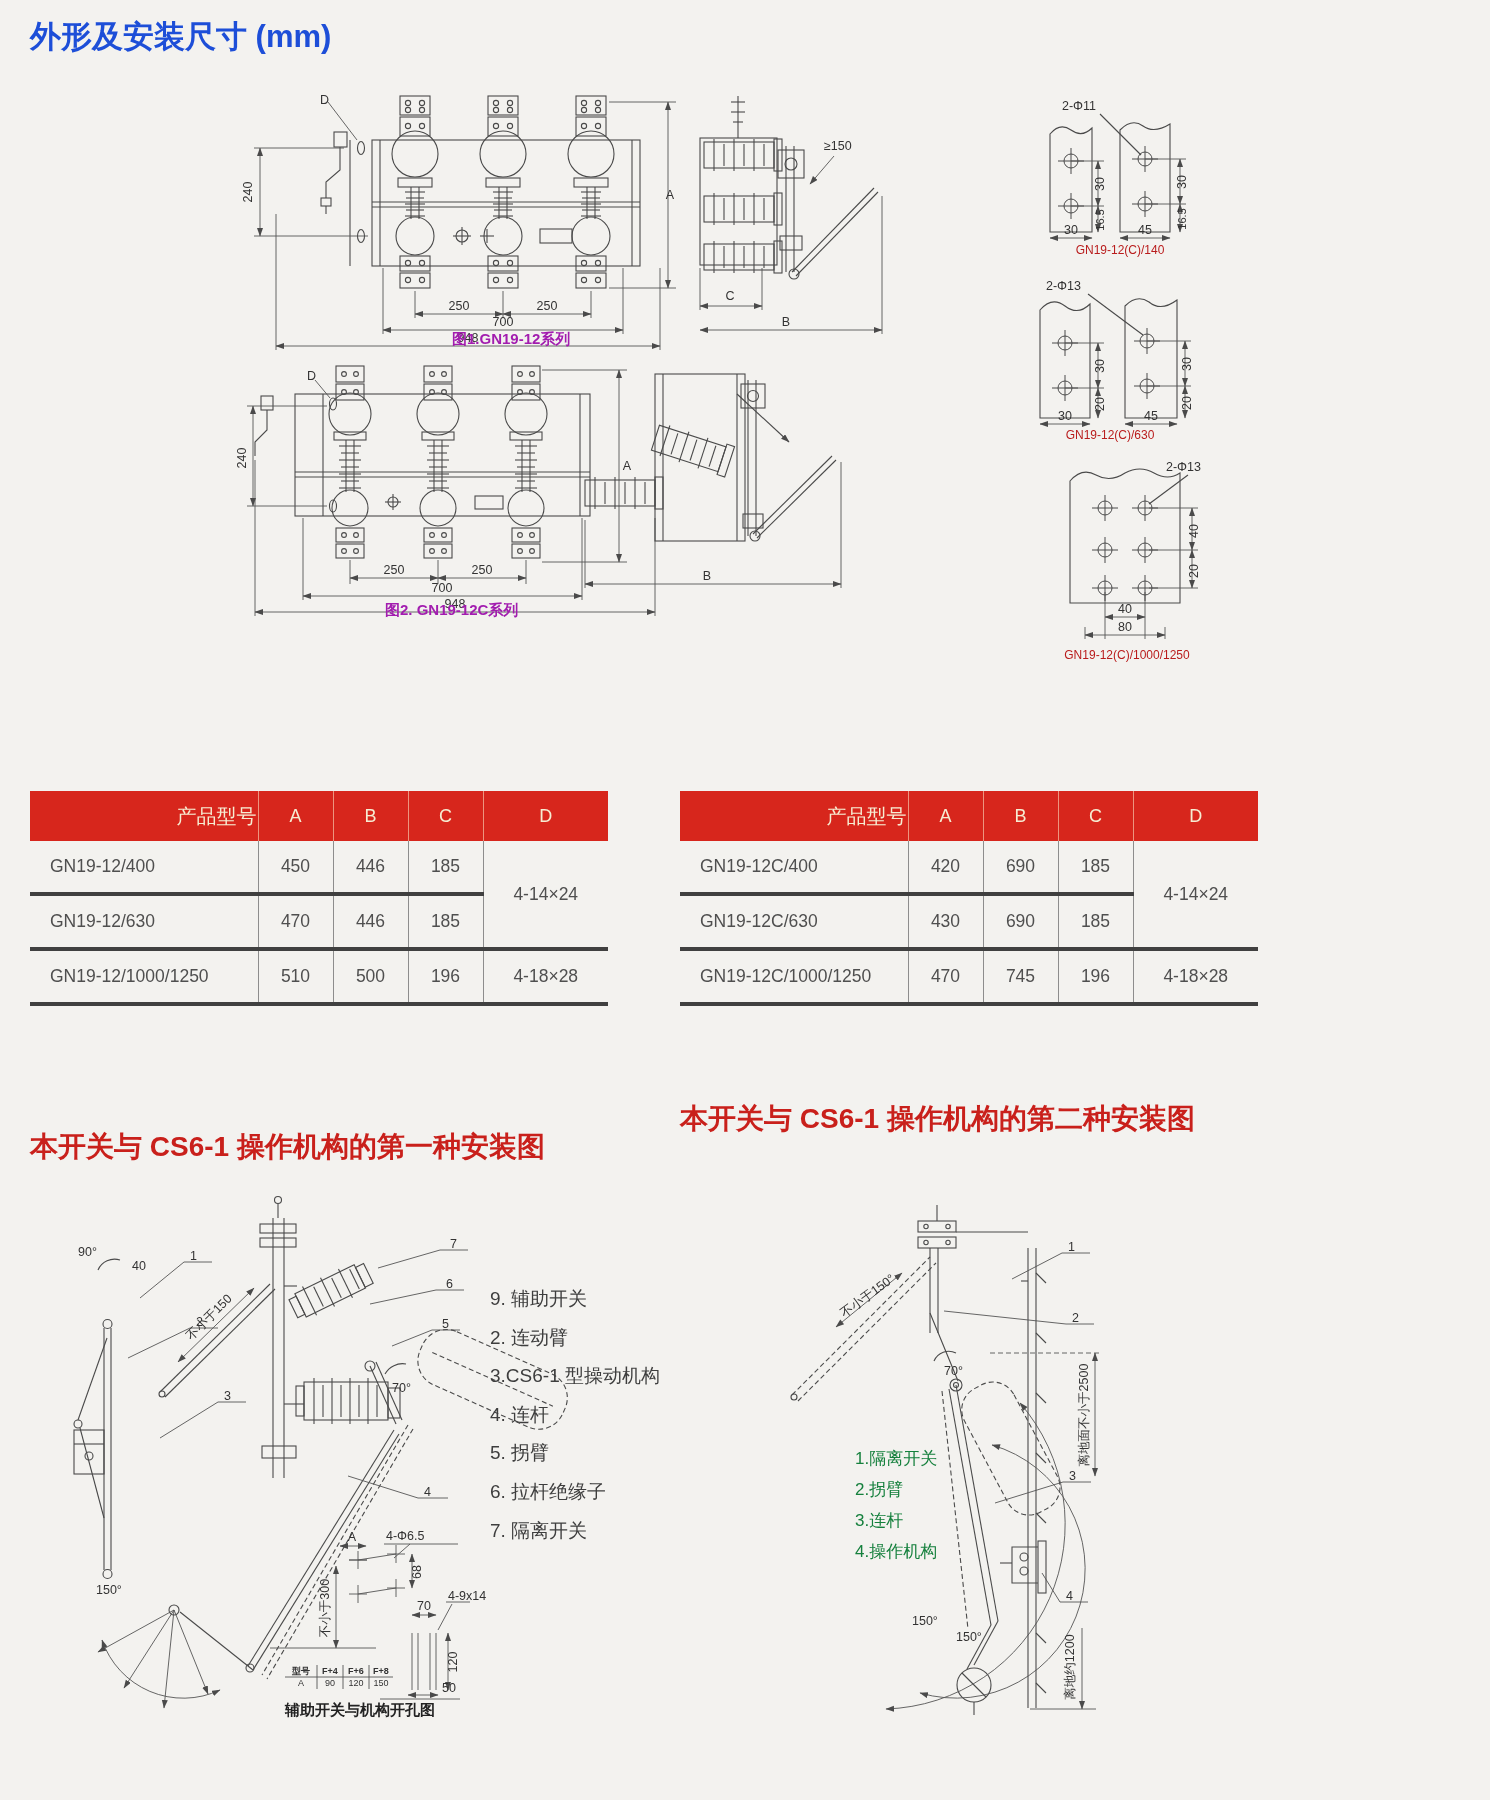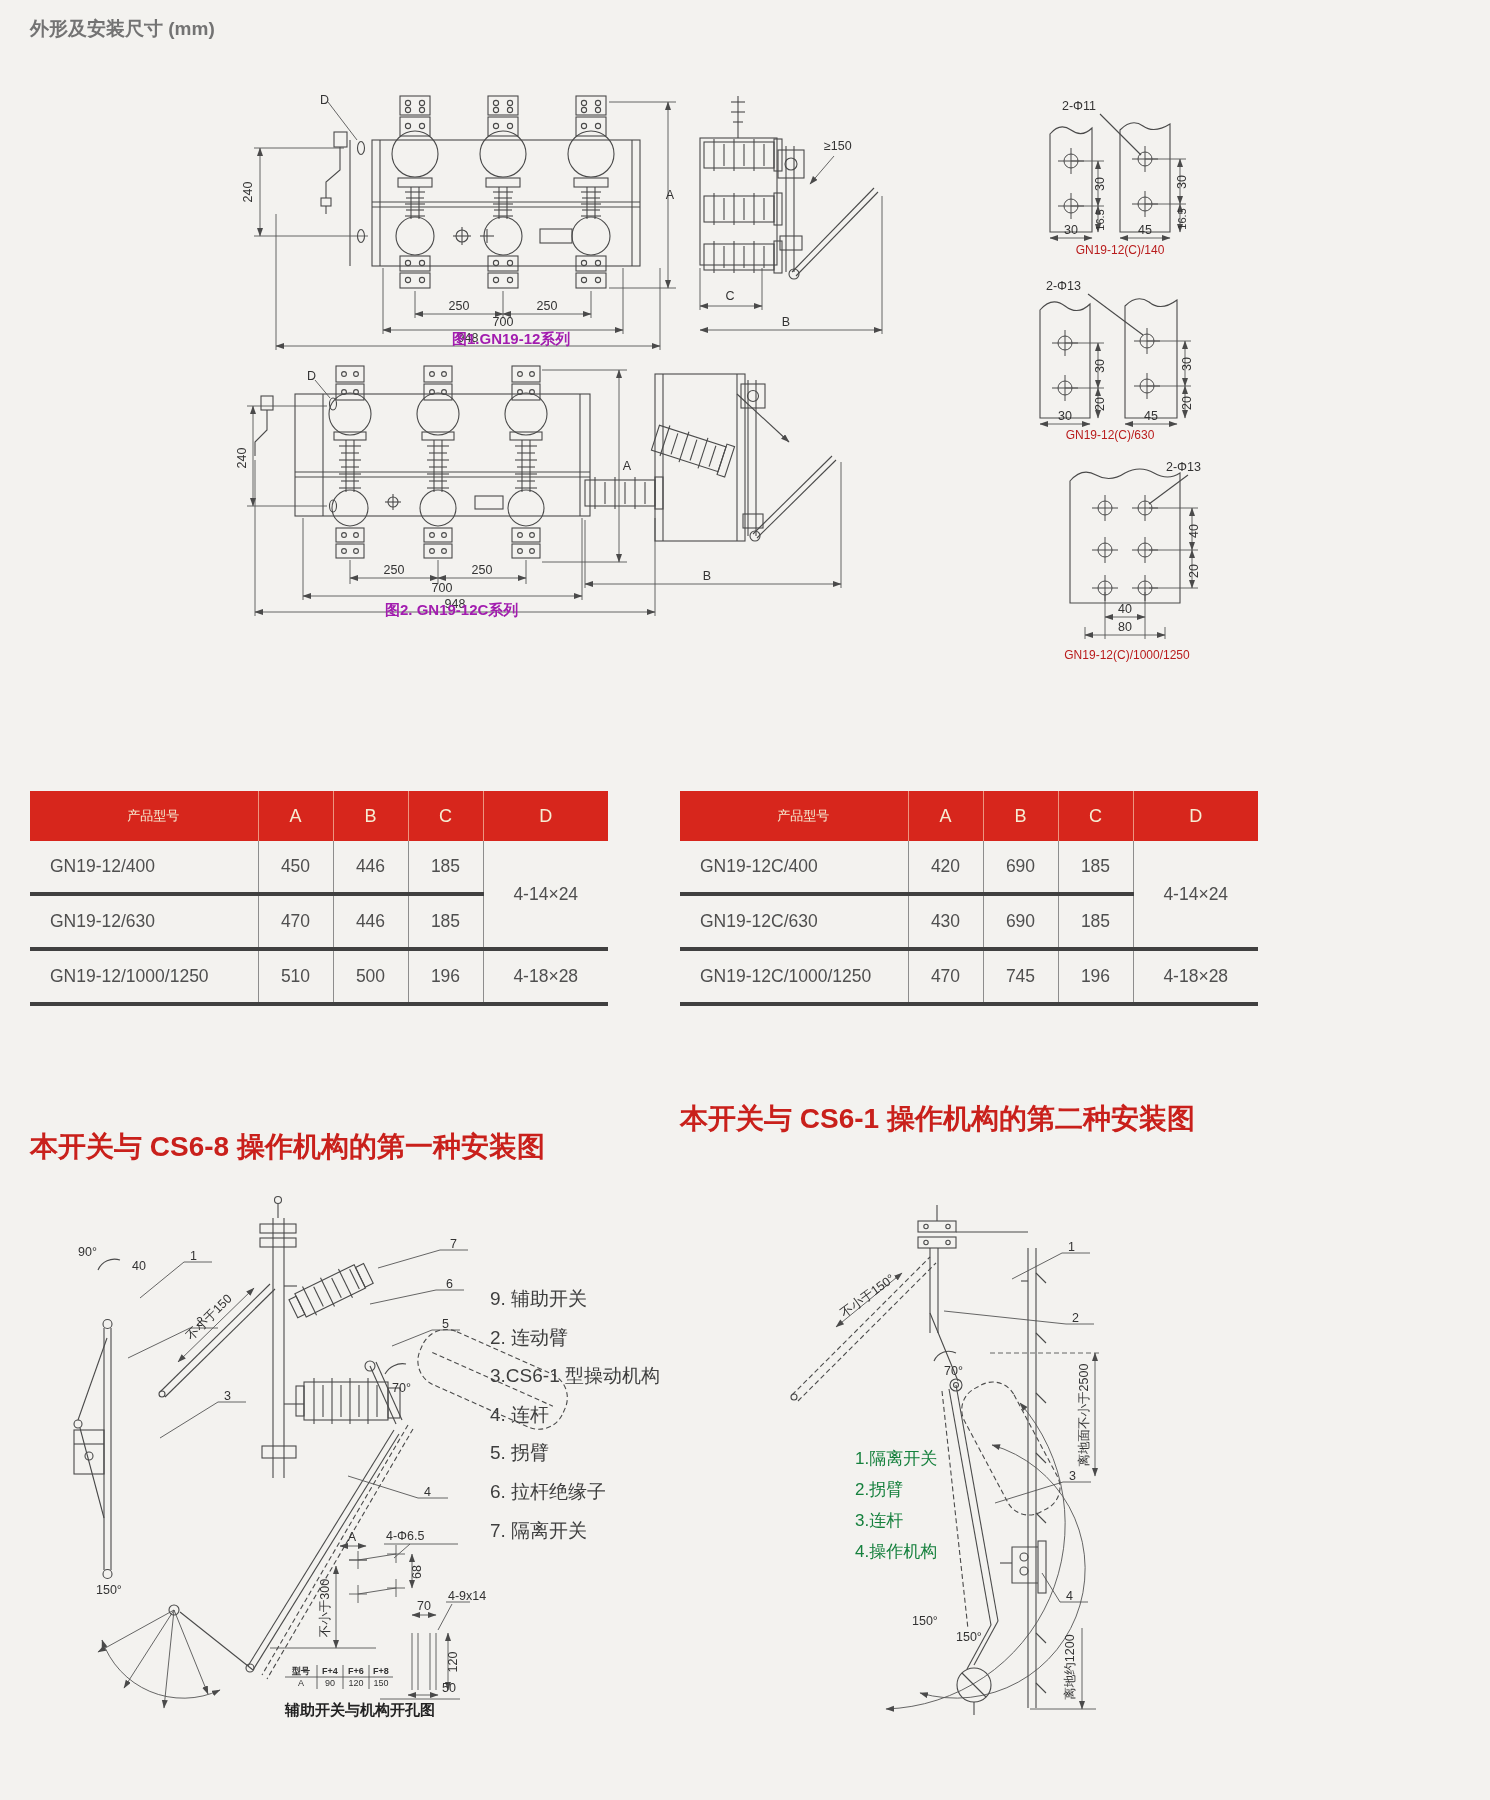--- a/index.html
+++ b/index.html
@@ -1,32 +1,32 @@
 <!DOCTYPE html>
 <html><head>
 <meta charset="utf-8">
 <style>
   html,body{margin:0;padding:0;background:#e9e8e5;}
   .page{position:relative;width:1490px;height:1800px;background:#f3f2ef;overflow:hidden;
         font-family:"Liberation Sans",sans-serif;}
-  .main-title{position:absolute;left:30px;top:16px;font-size:19px;font-weight:600;color:#737373;margin:0;}
+  .main-title{position:absolute;left:30px;top:16px;font-size:31px;font-weight:600;color:#1d4ed8;margin:0;}
   .sec-title{position:absolute;font-size:28px;font-weight:600;color:#c9201b;white-space:nowrap;}
   svg.fig{position:absolute;overflow:visible;}
   .s, .s line, .s rect, .s circle, .s ellipse, .s path, .s polyline{fill:none;stroke:#4a4a4a;stroke-width:1.1px;}
   .dim line, .dim path{stroke:#555;stroke-width:0.9px;fill:none;}
   .dash{stroke-dasharray:5 3;}
   svg text{fill:#333;font-size:12.5px;font-family:"Liberation Sans",sans-serif;}
   svg text.sm{font-size:11px;}
   svg text.xs{font-size:9px;}
   svg text.cap{font-size:15px;font-weight:bold;fill:#222;}
   .fig-caption{position:absolute;font-size:15px;font-weight:600;color:#a21caf;white-space:nowrap;}
   .mount-caption{position:absolute;font-size:12px;color:#b91c1c;text-align:center;white-space:nowrap;}
   table.spec{position:absolute;border-collapse:collapse;table-layout:fixed;width:578px;color:#4f4f4f;}
   table.spec th{background:#d7261c;color:#f6ecd2;font-weight:normal;height:48px;font-size:18px;text-align:center;}
-  table.spec th.model{text-align:center;padding-left:20px;font-size:13px;}
+  table.spec th.model{text-align:right;padding-left:20px;font-size:20px;}
   table.spec th + th{border-left:1px solid rgba(255,240,210,.55);}
   table.spec td{height:49px;text-align:center;border-bottom:4px solid #404040;border-left:1px solid #8d8d8d;
                 font-size:17.5px;background:transparent;}
   table.spec td.model{text-align:left;padding-left:20px;border-left:none;}
   .legend1{position:absolute;left:490px;top:1280px;font-size:19px;line-height:38.6px;color:#3e3e3e;white-space:nowrap;}
   .legend2{position:absolute;left:855px;top:1443px;font-size:17px;line-height:31px;color:#15803d;white-space:nowrap;}
 </style>
 </head>
 <body>
 
@@ -441,21 +441,21 @@
     <tr>
       <td class="model">GN19-12C/1000/1250</td>
       <td>470</td>
       <td>745</td>
       <td>196</td>
       <td>4-18×28</td>
     </tr>
   </tbody>
     </table>
 
-  <div class="sec-title" style="left:30px;top:1128px">本开关与 CS6-8 操作机构的第一种安装图</div>
+  <div class="sec-title" style="left:30px;top:1128px">本开关与 CS6-1 操作机构的第一种安装图</div>
   <div class="sec-title" style="left:680px;top:1100px">本开关与 CS6-1 操作机构的第二种安装图</div>
 
   <svg class="fig" style="left:40px;top:1178px" width="430" height="565" viewBox="0 0 430 565">
     <g class="s">
       <line x1="233" y1="40" x2="233" y2="300"></line>
       <line x1="244" y1="40" x2="244" y2="300"></line>
       <rect x="220" y="46" width="36" height="9"></rect>
       <rect x="220" y="60" width="36" height="9"></rect>
       <rect x="222" y="268" width="34" height="12"></rect>
       <line x1="238" y1="40" x2="238" y2="26"></line>

